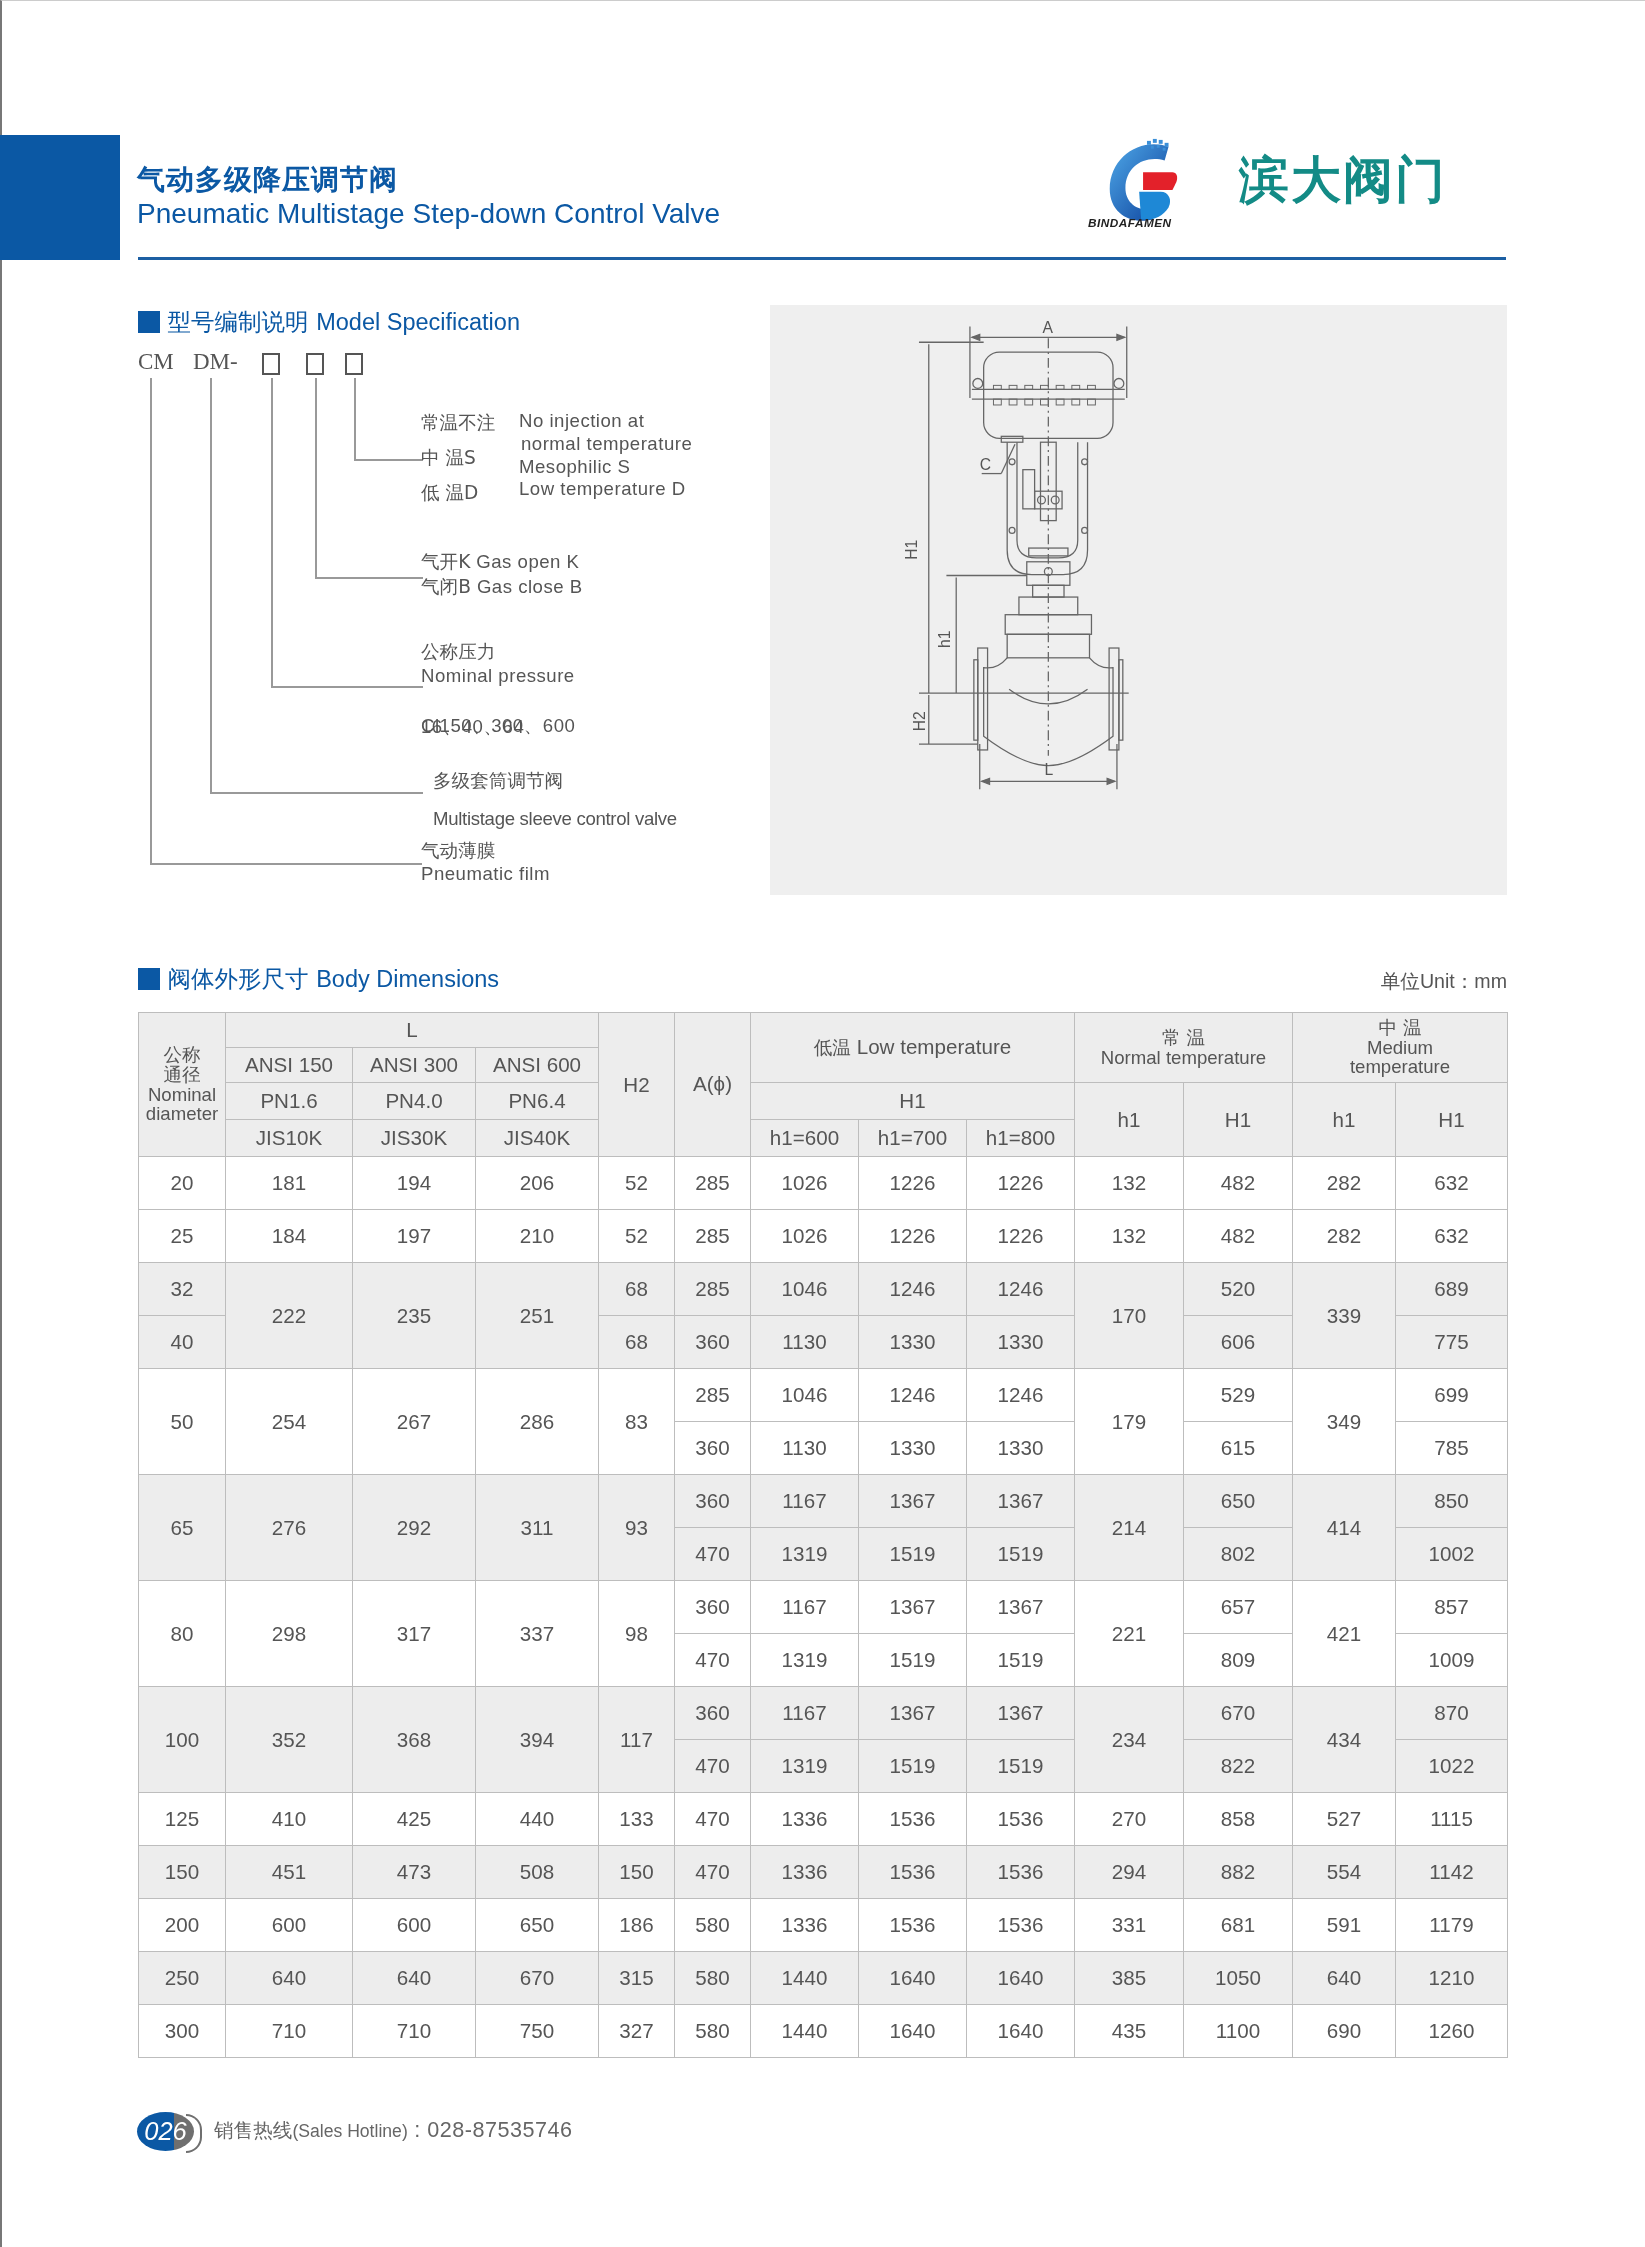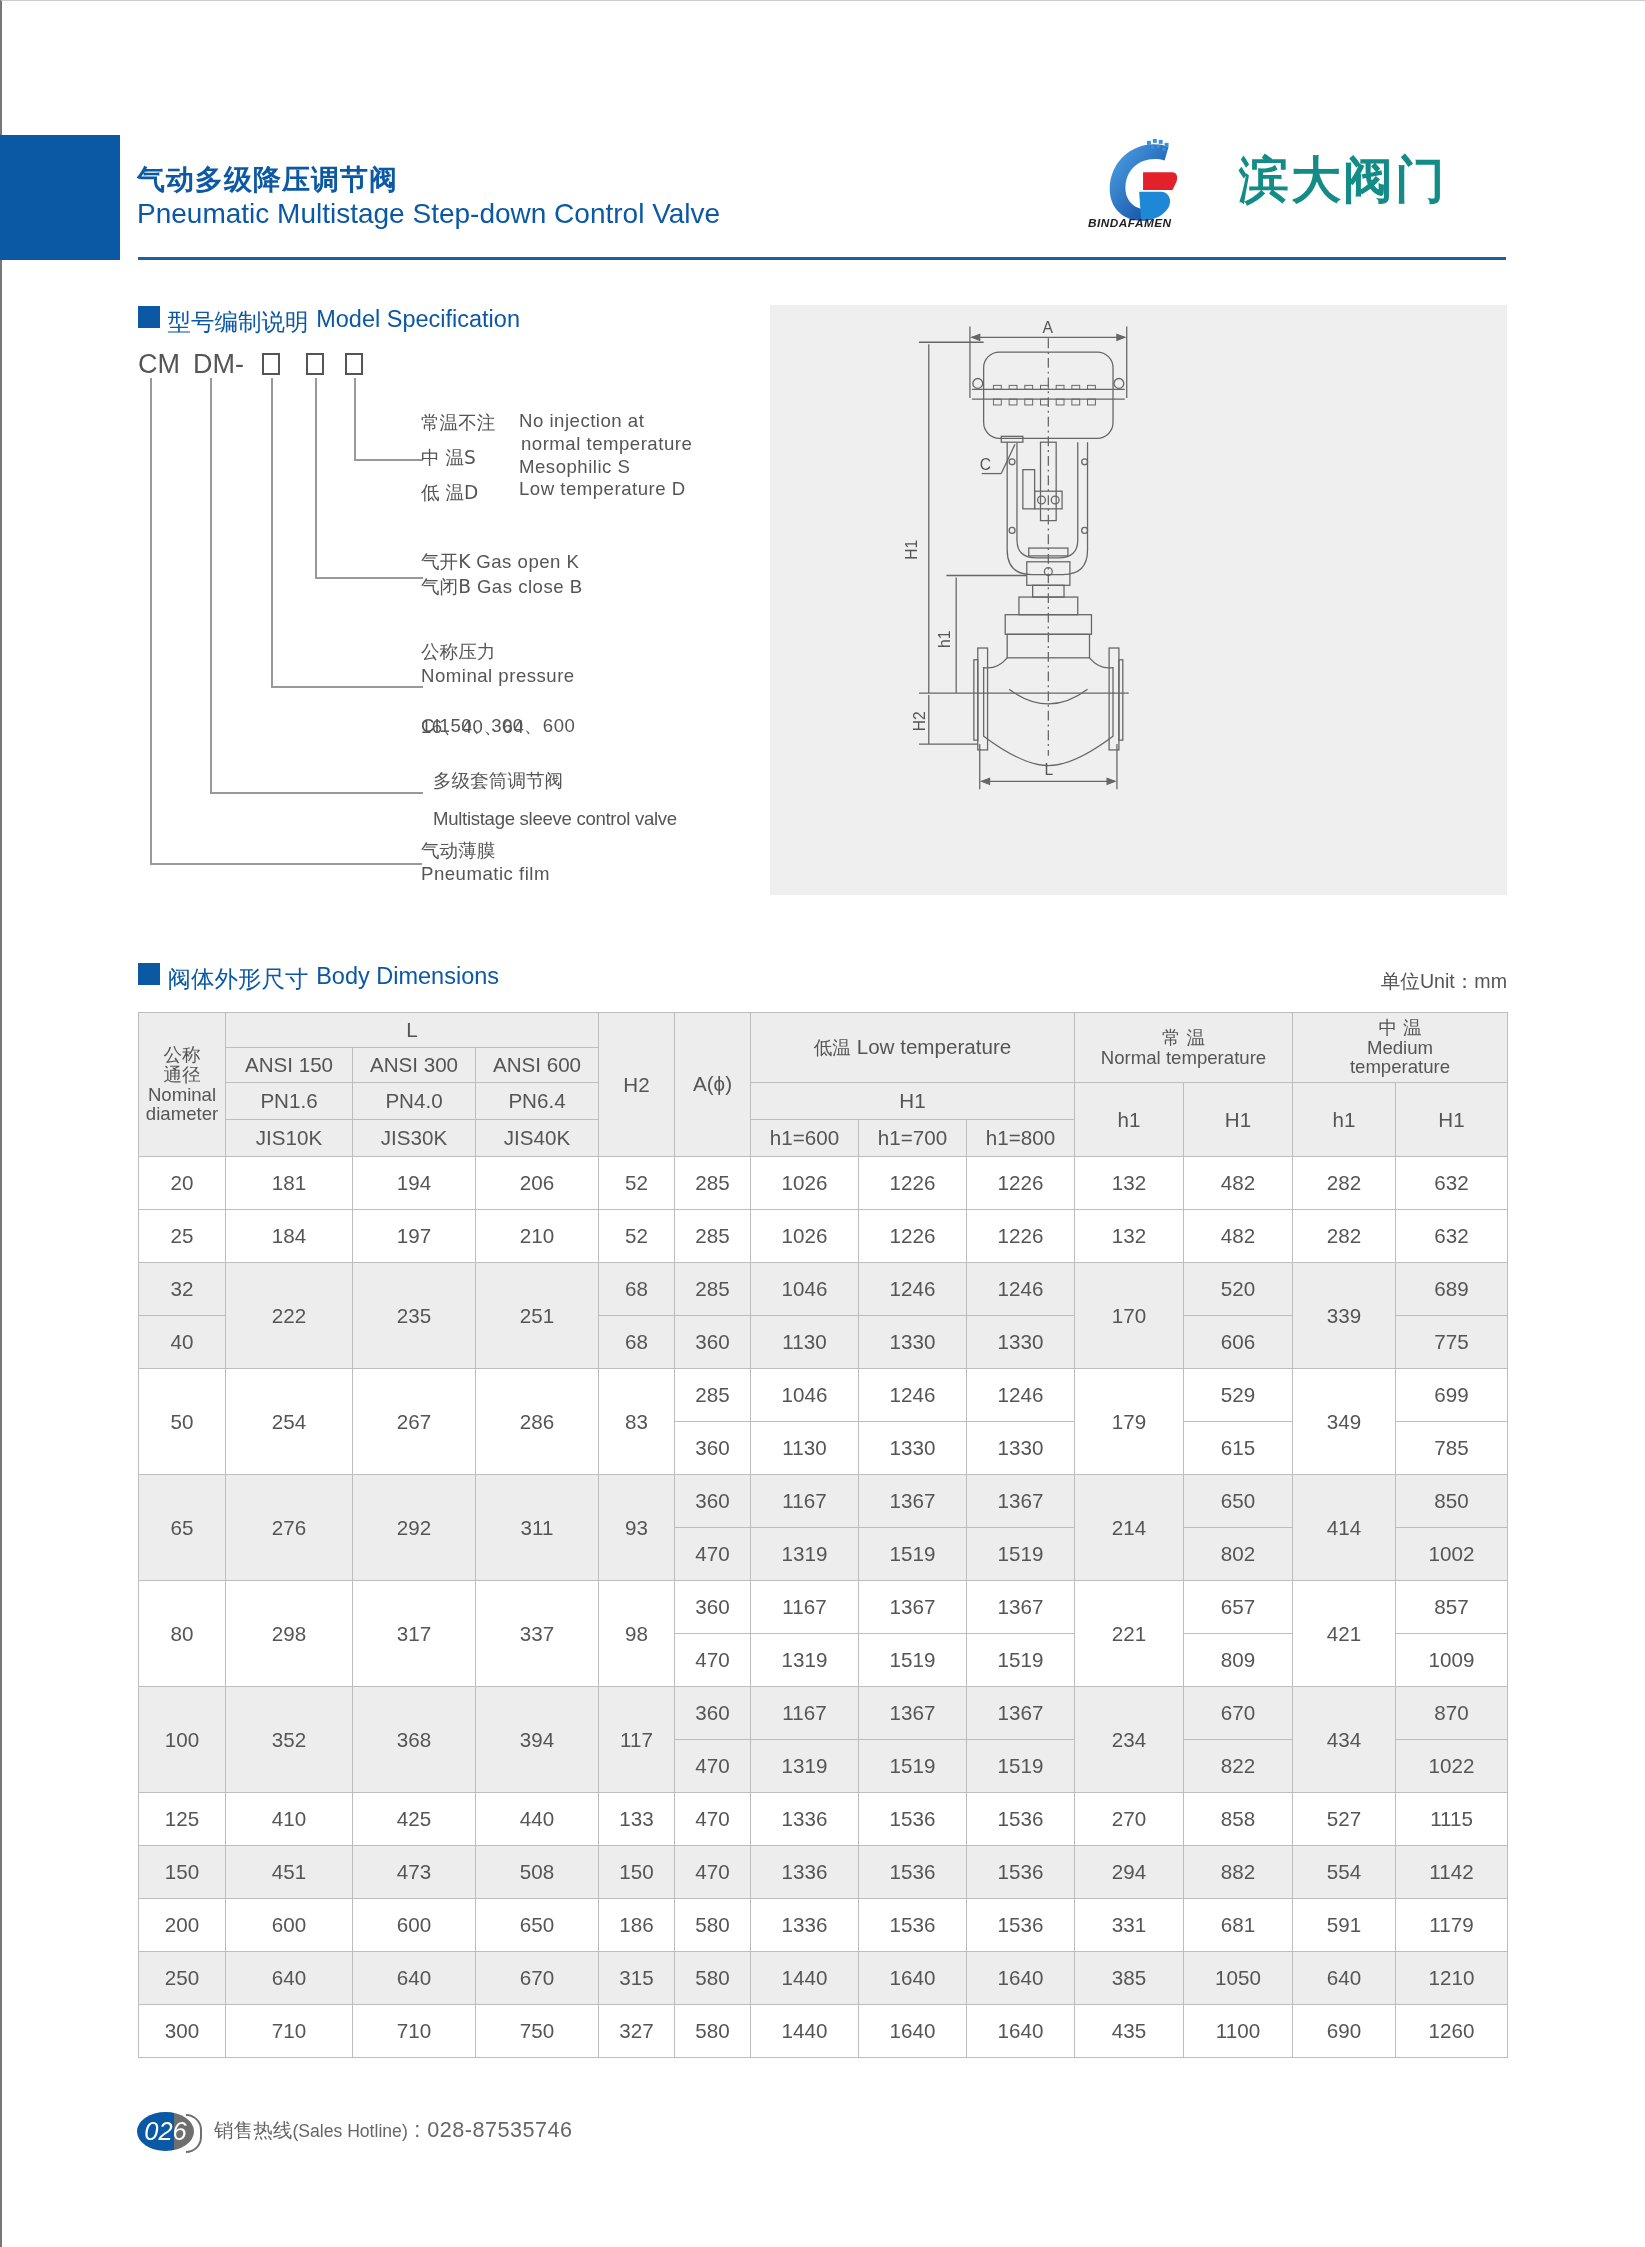--- a/index.html
+++ b/index.html
@@ -10,26 +10,26 @@
   
   .blue-block { position: absolute; left: 0; top: 135px; width: 120px; height: 125px; background: #0b58a4; }
   .title-cn { position: absolute; left: 137px; top: 161px; font-size: 28px; font-weight: bold; color: #0b58a4; letter-spacing: 1px; }
   .title-en { position: absolute; left: 137px; top: 198px; font-family: "Liberation Sans", sans-serif; font-size: 28px; color: #0b58a4; }
   .header-rule { position: absolute; left: 138px; top: 257px; width: 1368px; height: 2.9px; background: #1c5fa3; }
   .logo { position: absolute; left: 1092px; top: 135px; width: 108px; height: 98px; }
   .logo-text { position: absolute; left: 1088px; top: 216px; font-family: "Liberation Sans", sans-serif; font-size: 11.8px; font-style: italic; font-weight: bold; color: #222; letter-spacing: 0.5px; }
   .brand-cn { position: absolute; left: 1239px; top: 147px; font-size: 50px; font-weight: bold; color: #138b86; letter-spacing: 2px; }
 
   
-  .section-h { position: absolute; display: flex; align-items: flex-start; gap: 7.8px; color: #0b58a4; font-size: 23.5px; }
+  .section-h { position: absolute; display: flex; align-items: center; gap: 7.8px; color: #0b58a4; font-size: 23.5px; }
   .section-h .sq { width: 21.6px; height: 21.6px; background: #0b58a4; display: inline-block; }
   .section-h .en { font-family: "Liberation Sans", sans-serif; }
 
   
-  .code { position: absolute; top: 349px; font-family: Liberation Sans, sans-serif; font-size: 27px; color: #555; }
+  .code { position: absolute; top: 349px; font-family: Liberation Serif, serif; font-size: 23px; color: #555; }
   .code-box { position: absolute; top: 353px; width: 17.6px; height: 21.6px; border: 2px solid #555; }
   .vline { position: absolute; width: 2px; background: #999; }
   .hline { position: absolute; height: 2px; background: #999; }
   .spec-text { position: absolute; font-size: 18.6px; color: #555; line-height: 22.5px; white-space: nowrap; }
   .spec-text .en { font-family: "Liberation Sans", sans-serif; letter-spacing: 0.5px; }
 
   
   .diagram-panel { position: absolute; left: 770px; top: 305px; width: 737px; height: 590px; background: #efefef; }
 
   

